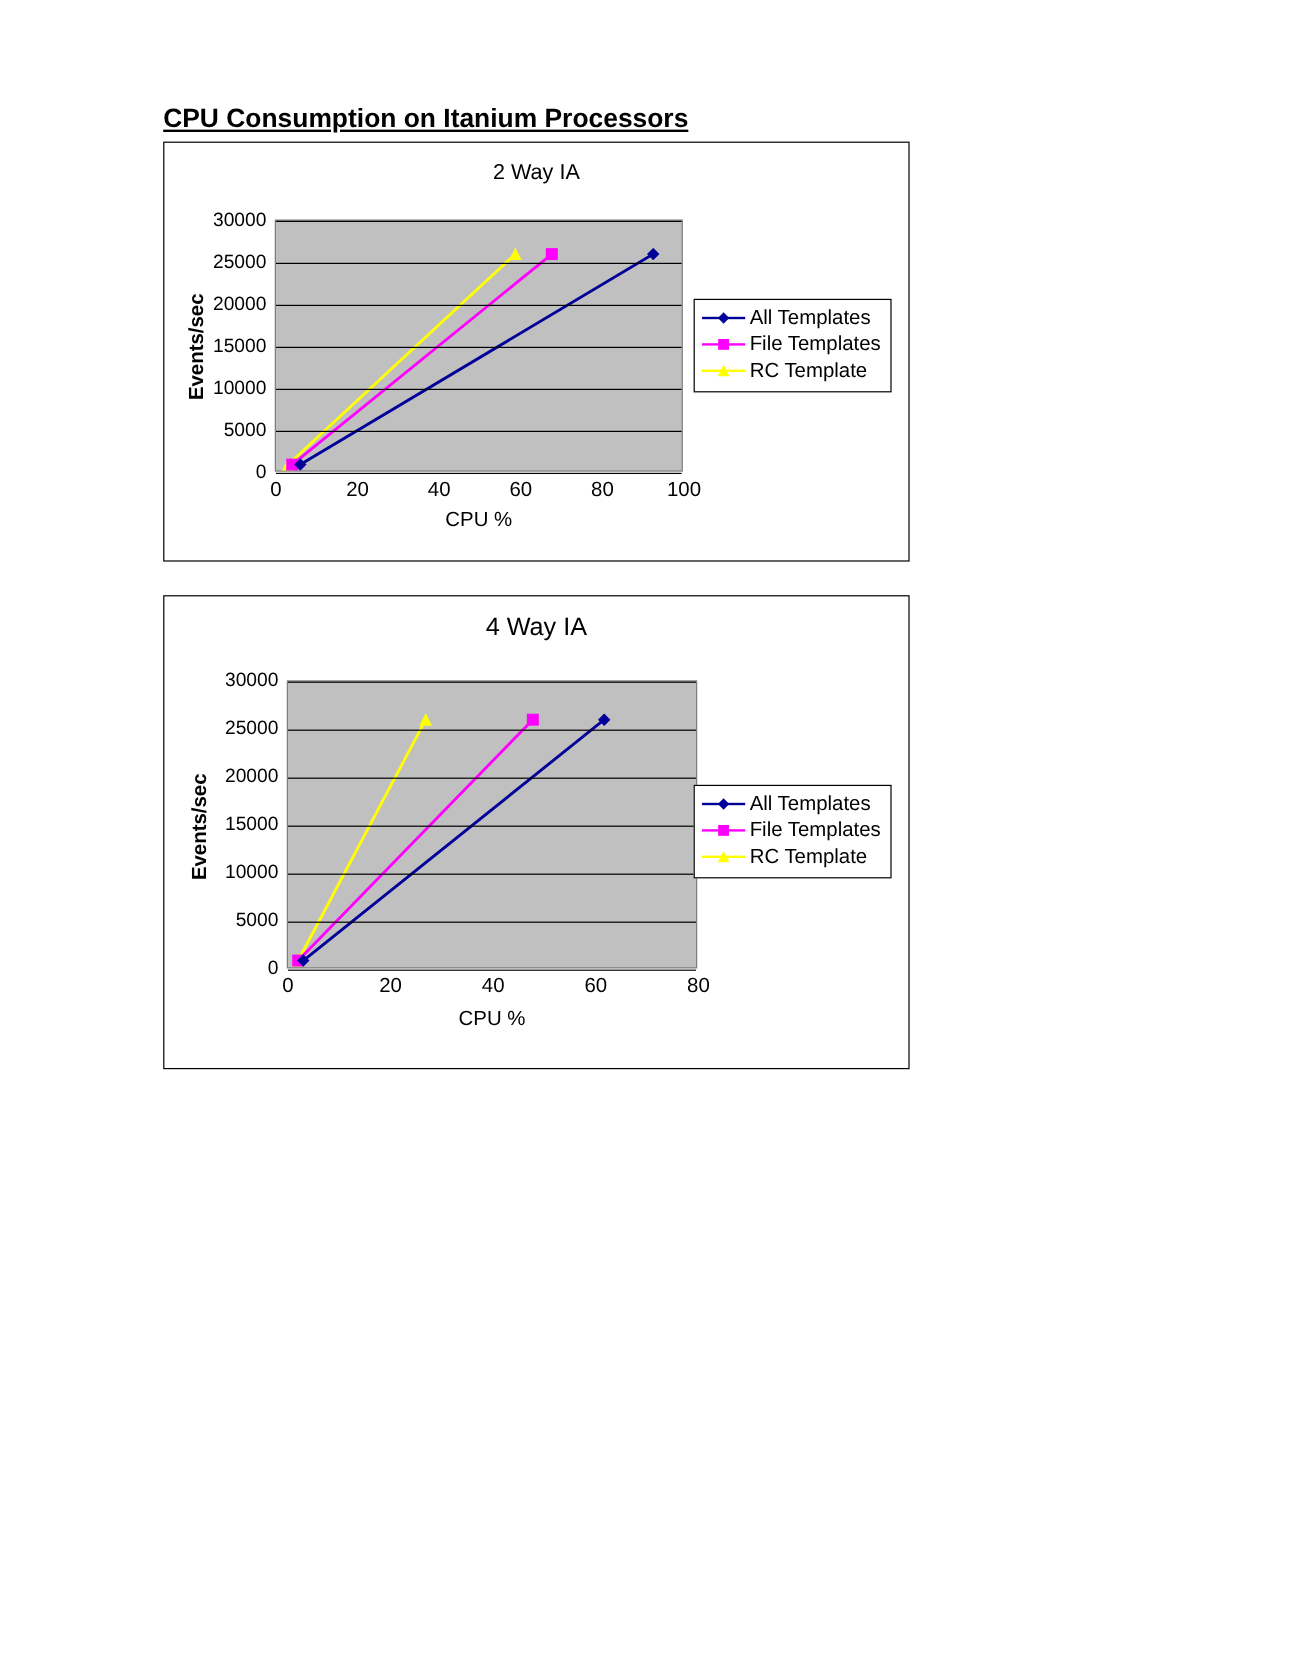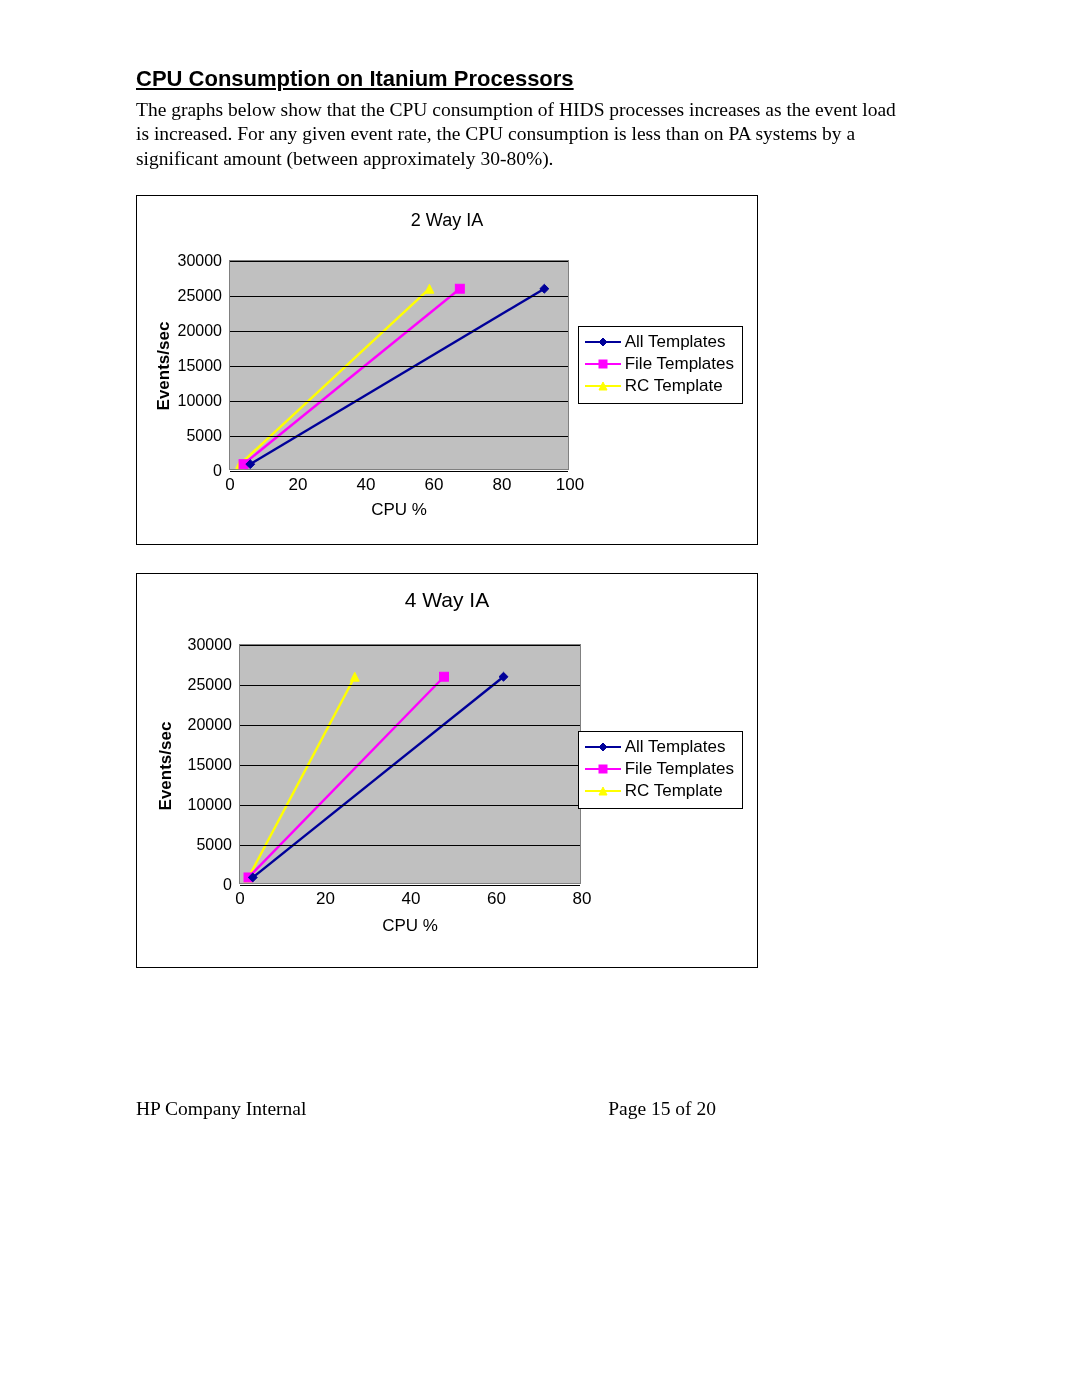--- a/index.html
+++ b/index.html
@@ -4,21 +4,21 @@
 <style>
   body {
     margin: 0;
     padding: 0;
     background: #ffffff;
     font-family: "Times New Roman", Times, serif;
     color: #000;
     width: 1080px;
   }
   .page {
-    padding: 66px 100px 40px 136px;
+    padding: 86px 100px 40px 136px;
     box-sizing: border-box;
     width: 1012px;
   }
   .section-title {
     font-family: Arial, Helvetica, sans-serif;
     font-weight: bold;
     font-size: 22px;
     text-decoration: underline;
     margin-bottom: 6px;
   }
@@ -125,21 +125,20 @@
     padding-top: 130px;
     max-width: 580px;
   }
 </style>
 </head>
 <body>
 
 <div class="page">
 
   <div class="section-title">CPU Consumption on Itanium Processors</div>
-  <div class="body-text">The graphs below show that the CPU consumption of HIDS processes increases as the event load is increased. For any given event rate, the CPU consumption is less than on PA systems by a significant amount (between approximately 30-80%).</div>
 
   <div class="chart-outer" style="width:622px; height:350px; margin-bottom:28px;">
     <div class="chart-title" style="font-size:18px;">2 Way IA</div>
     <div class="plot-wrap" style="position:absolute; left:92px; top:64px; width:340px; height:210px;">
       <div class="plot-area" id="plot0" style="left:0; top:0; width:340px; height:210px;">
         <svg class="series" id="svg0" viewBox="0 0 340 210" preserveAspectRatio="none">
             <path d="M10.2 205.1 L200.6 28" stroke="#ffff00" stroke-width="2.4" fill="none"></path>
             <polygon points="10.2,200.6 14.7,209.6 5.699999999999999,209.6" fill="#ffff00" stroke="#ffff00"></polygon>
             <polygon points="200.6,23.5 205.1,32.5 196.1,32.5" fill="#ffff00" stroke="#ffff00"></polygon>
             <path d="M13.6 205.1 L231.20000000000002 28" stroke="#ff00ff" stroke-width="2.4" fill="none"></path>
@@ -266,18 +265,14 @@
         <span class="line" style="background:#ffff00"></span>
         <svg style="position:absolute;left:50%;top:50%;transform:translate(-50%,-50%);overflow:visible" width="10" height="10">
               <polygon points="5,1 9,9 1,9" fill="#ffff00" stroke="#ffff00"></polygon>
             </svg>
       </span>
       <span>RC Template</span>
         </div>
       </div>
   </div>
 
-  <div class="footer">
-    <span>HP Company Internal</span>
-    <span>Page 15 of 20</span>
-  </div>
 
 </div>
 
 </body></html>

